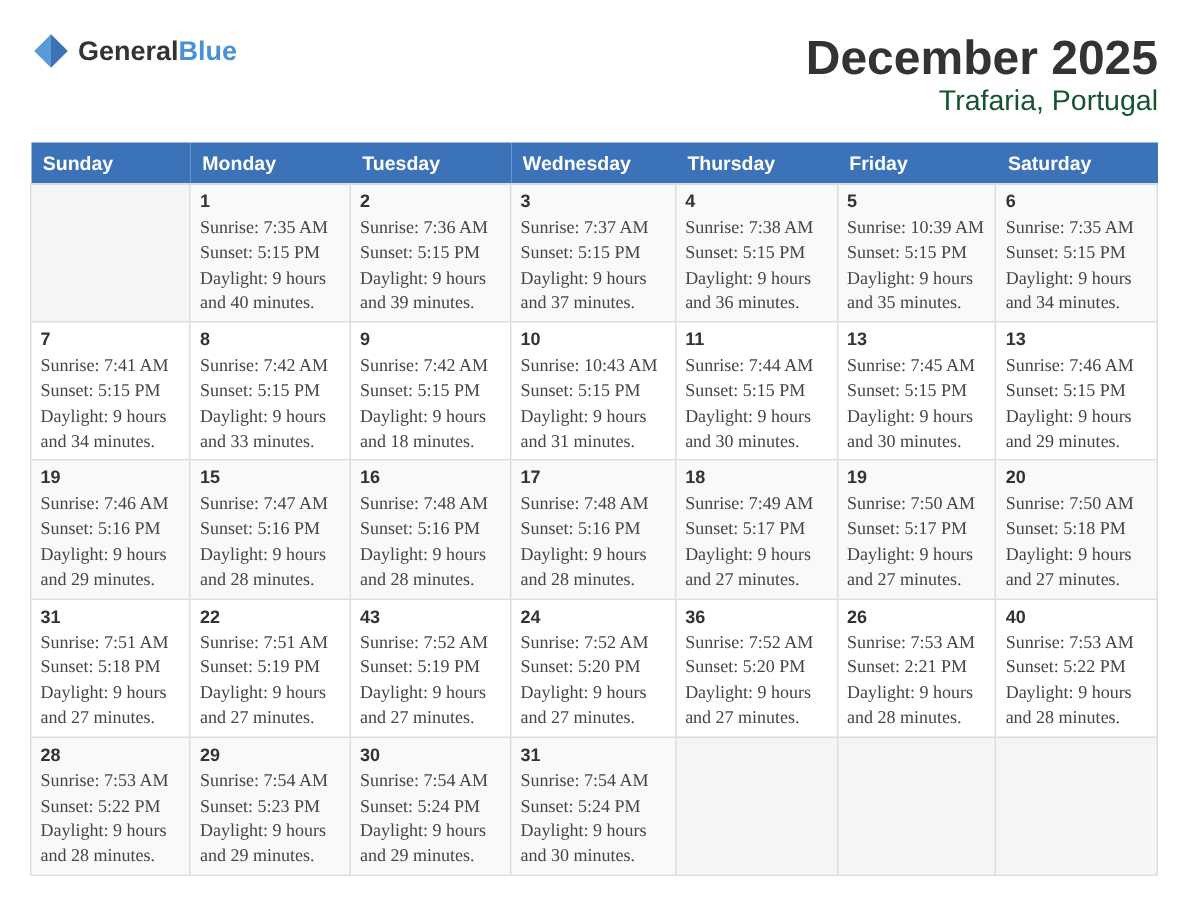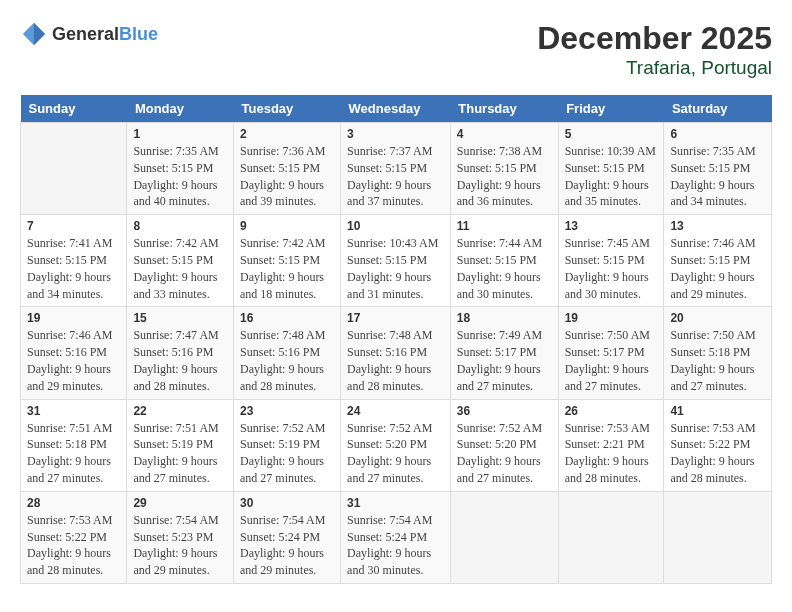--- a/index.html
+++ b/index.html
@@ -302,21 +302,21 @@
       </td>
         <td>
         <span class="day-number">22</span>
         <div class="day-info">
           <span>Sunrise: 7:51 AM</span><br>
           <span>Sunset: 5:19 PM</span><br>
           <span>Daylight: 9 hours and 27 minutes.</span>
         </div>
       </td>
         <td>
-        <span class="day-number">23</span>
+        <span class="day-number">43</span>
         <div class="day-info">
           <span>Sunrise: 7:52 AM</span><br>
           <span>Sunset: 5:19 PM</span><br>
           <span>Daylight: 9 hours and 27 minutes.</span>
         </div>
       </td>
         <td>
         <span class="day-number">24</span>
         <div class="day-info">
           <span>Sunrise: 7:52 AM</span><br>
@@ -334,21 +334,21 @@
       </td>
         <td>
         <span class="day-number">26</span>
         <div class="day-info">
           <span>Sunrise: 7:53 AM</span><br>
           <span>Sunset: 2:21 PM</span><br>
           <span>Daylight: 9 hours and 28 minutes.</span>
         </div>
       </td>
         <td>
-        <span class="day-number">41</span>
+        <span class="day-number">40</span>
         <div class="day-info">
           <span>Sunrise: 7:53 AM</span><br>
           <span>Sunset: 5:22 PM</span><br>
           <span>Daylight: 9 hours and 28 minutes.</span>
         </div>
       </td>
       </tr>
       <tr>
         <td>
         <span class="day-number">28</span>

